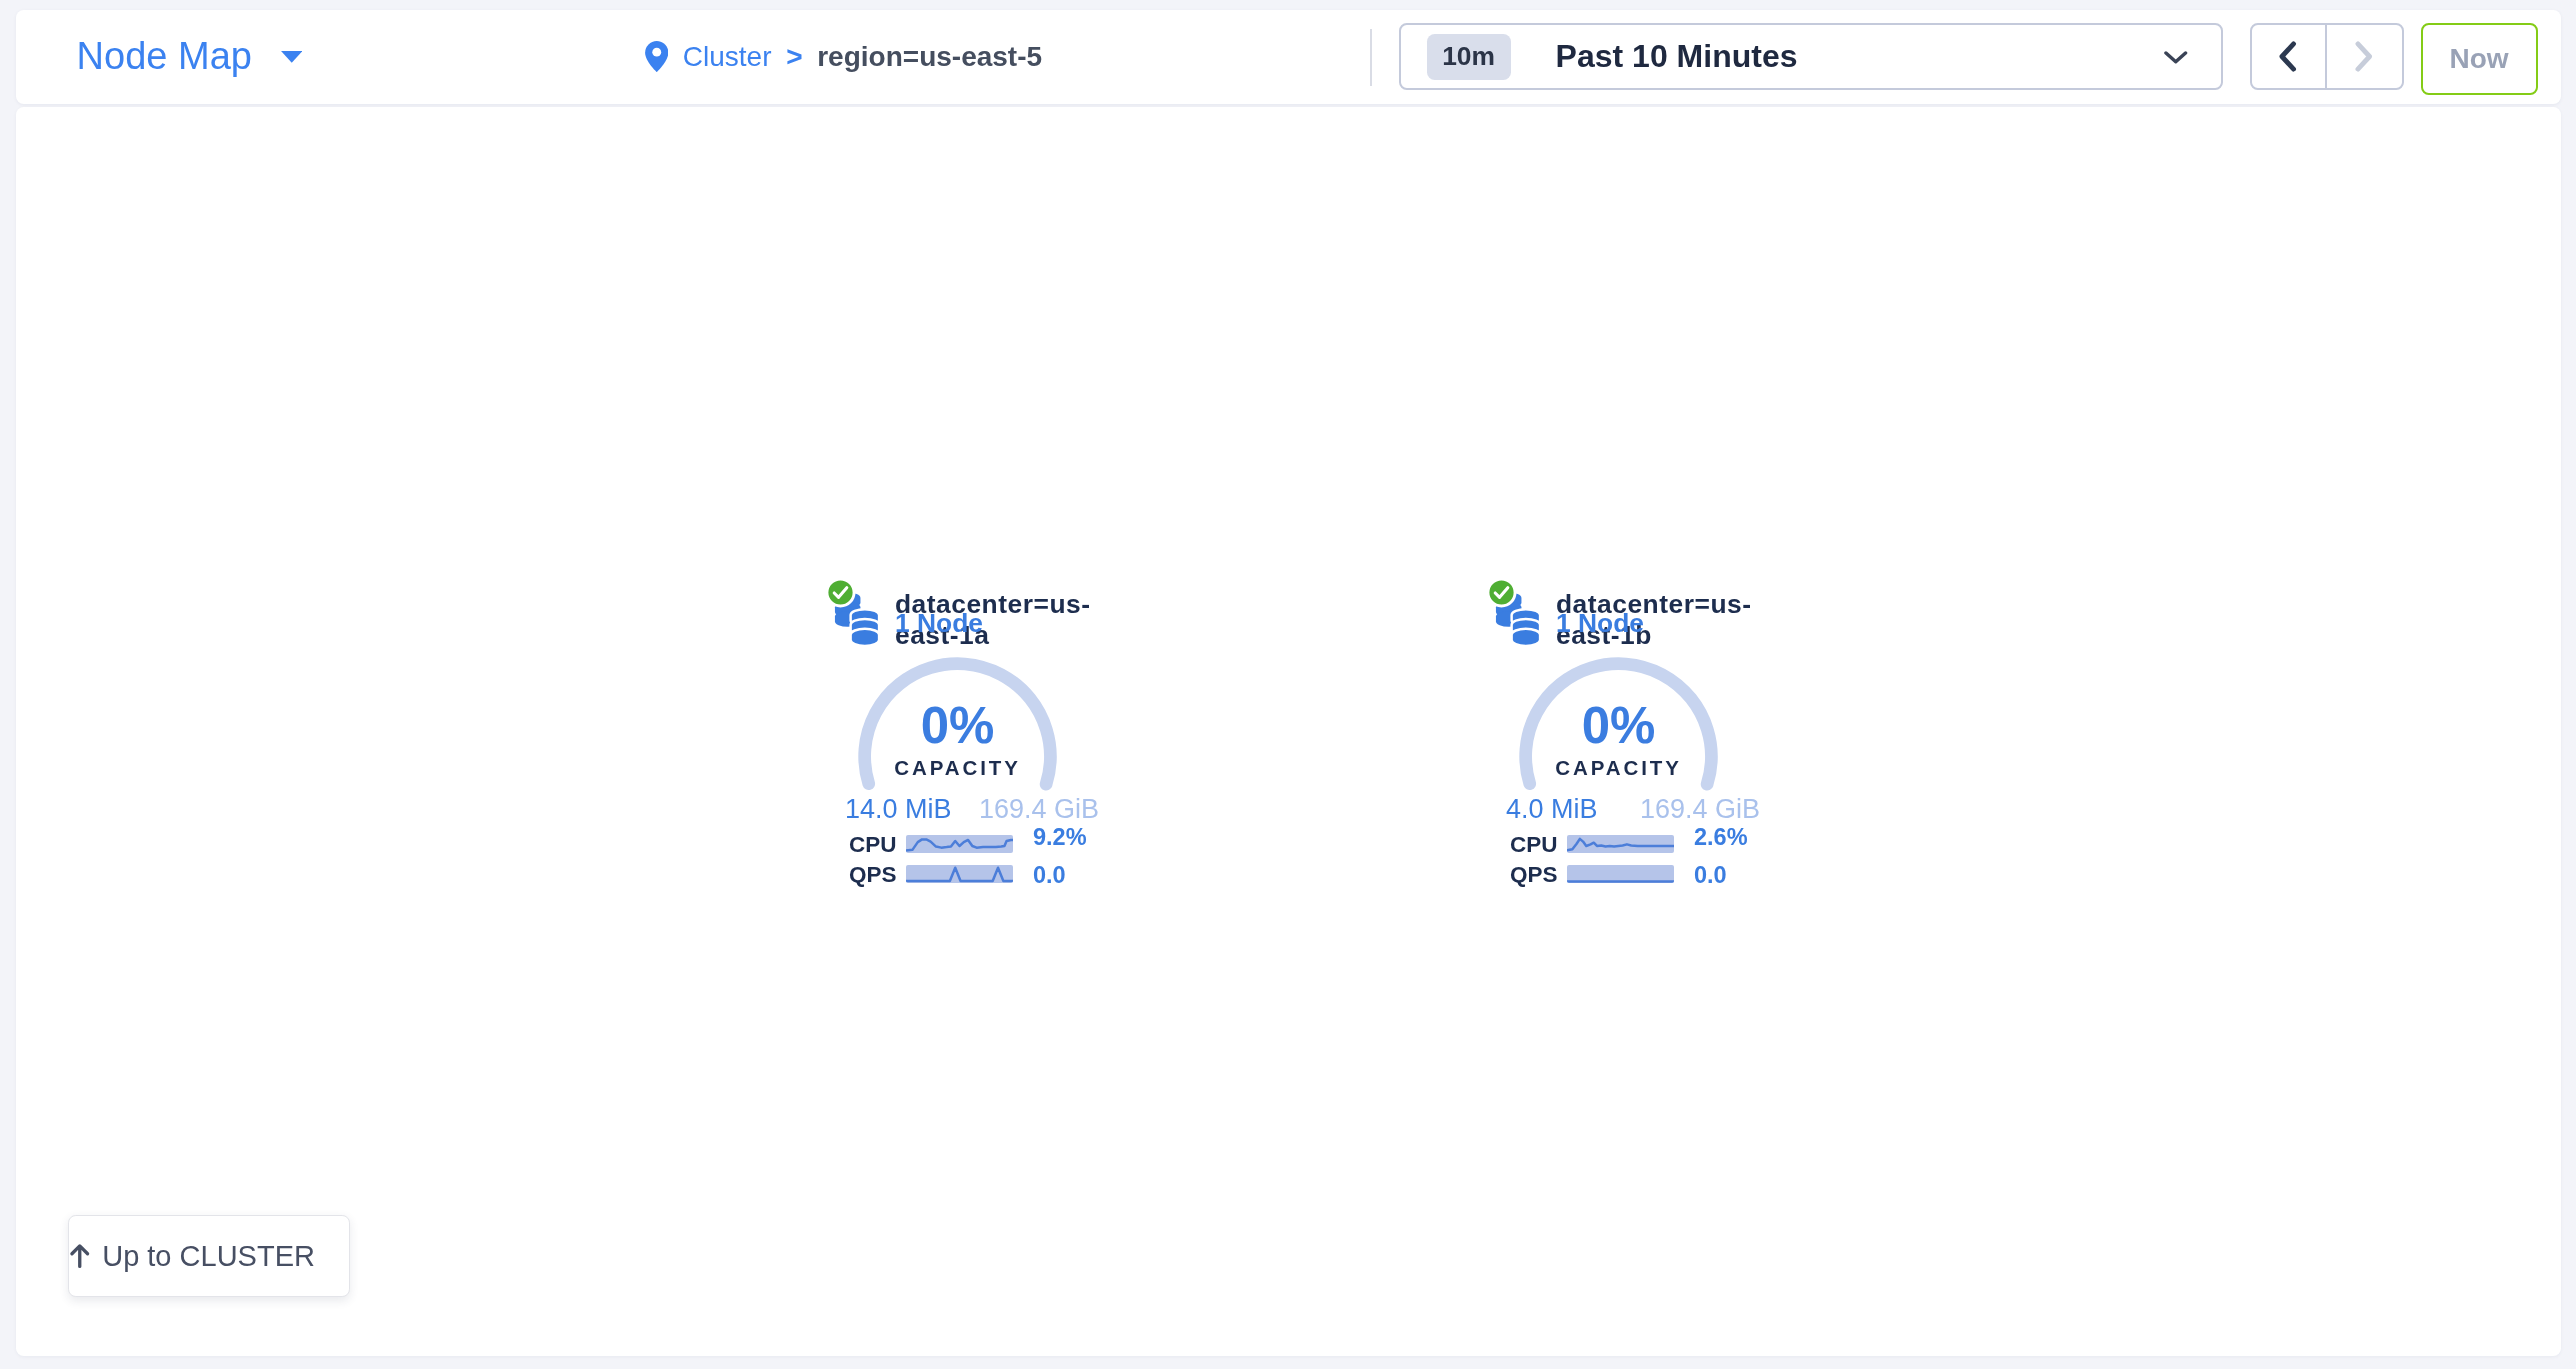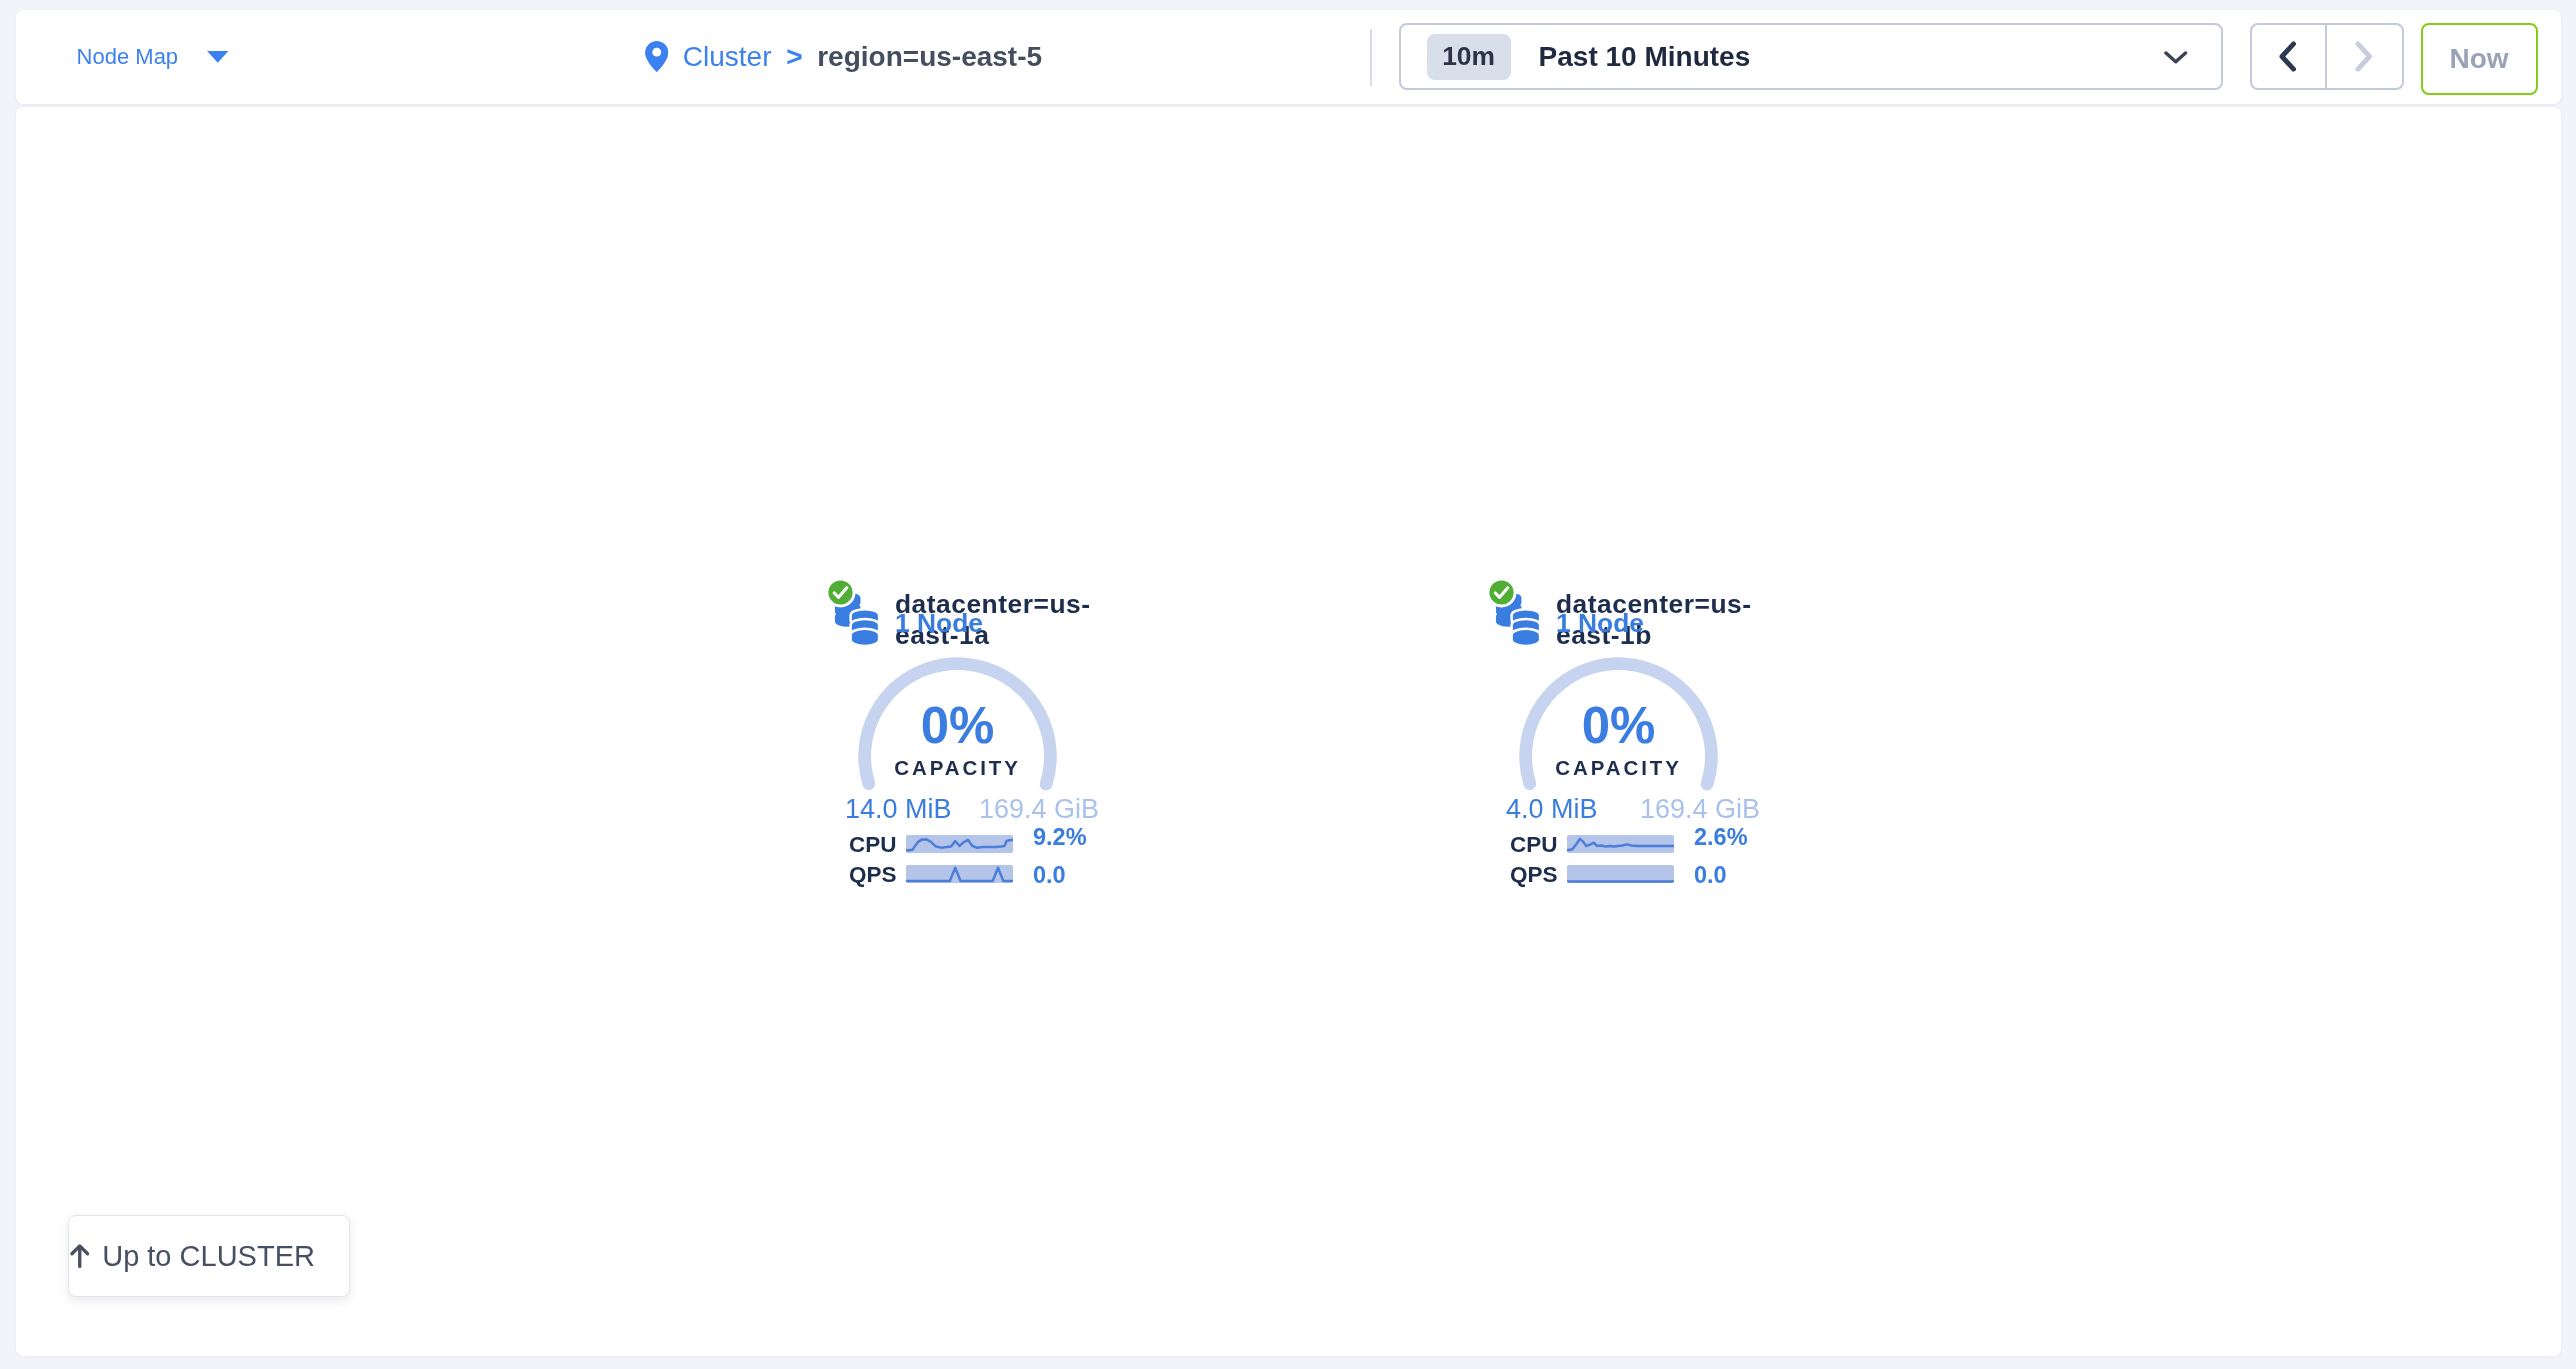--- a/index.html
+++ b/index.html
@@ -22,21 +22,21 @@
     position:absolute; left:15.6px; top:107px; width:2545px; height:1249px;
     background:#fff; border-radius:7.8px;
     box-shadow:0 1px 3.9px rgba(25,39,80,0.05);
   }
 
   
   .view-selector {
     position:absolute; left:61px; top:0; height:94px;
     display:flex; align-items:center; gap:29px; cursor:pointer;
   }
-  .view-selector-label { font-size:22px; color:#3b82f0; }
+  .view-selector-label { font-size:38px; color:#3b82f0; }
   .breadcrumb {
     position:absolute; left:629px; top:0; height:94px;
     display:flex; align-items:center; gap:14.7px;
   }
   .breadcrumb-root { font-size:28px; color:#3b82f0; cursor:pointer; }
   .breadcrumb-sep  { font-size:28px; color:#3b82f0; font-weight:bold; }
   .breadcrumb-current { font-size:28px; color:#454e5f; font-weight:bold; }
 
   .v-divider {
     position:absolute; left:1354px; top:19.6px; width:2px; height:57px;
@@ -45,21 +45,21 @@
 
   .time-dropdown {
     position:absolute; left:1383px; top:13.7px; width:824px; height:67px;
     border:2px solid #c4cadb; border-radius:7.8px; background:#fff;
     display:flex; align-items:center; cursor:pointer;
   }
   .time-badge {
     margin-left:26px; padding:7.8px 15.6px; background:#d9deeb; border-radius:7.8px;
     font-size:26.4px; font-weight:bold; color:#2b3447;
   }
-  .time-label { margin-left:28px; font-size:28px; font-weight:bold; color:#1f2940; }
+  .time-label { margin-left:45px; font-size:32px; font-weight:bold; color:#1f2940; }
   .time-chevron { position:absolute; right:33px; top:25.4px; }
 
   .arrow-group {
     position:absolute; left:2234px; top:13.7px; width:154px; height:67px;
     border:2px solid #c4cadb; border-radius:7.8px; background:#fff;
     display:flex;
   }
   .arrow-cell {
     width:50%; height:100%; display:flex; align-items:center; justify-content:center;
     cursor:pointer;

